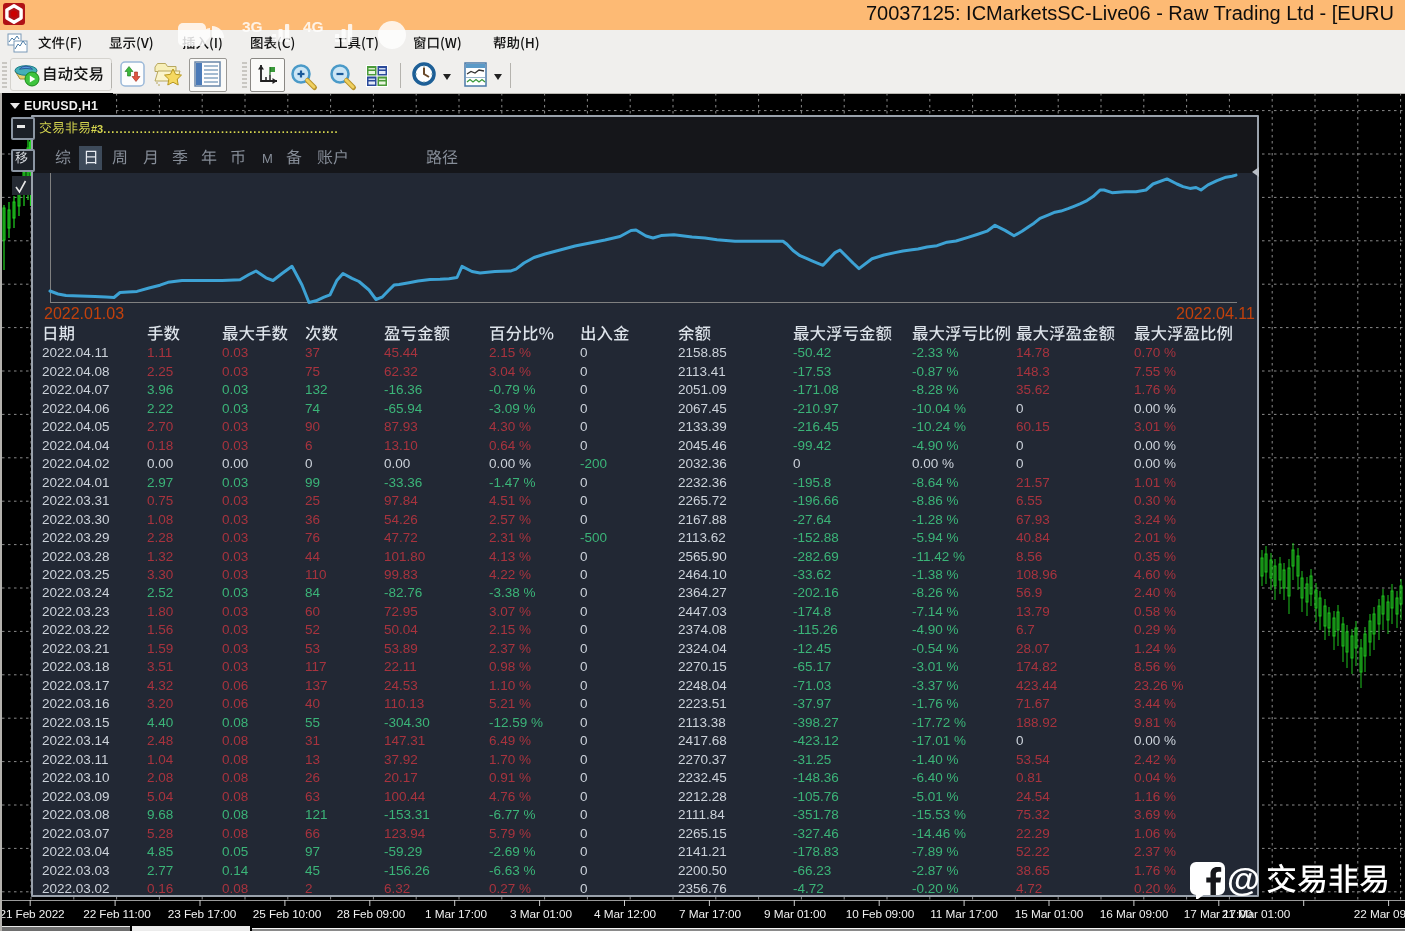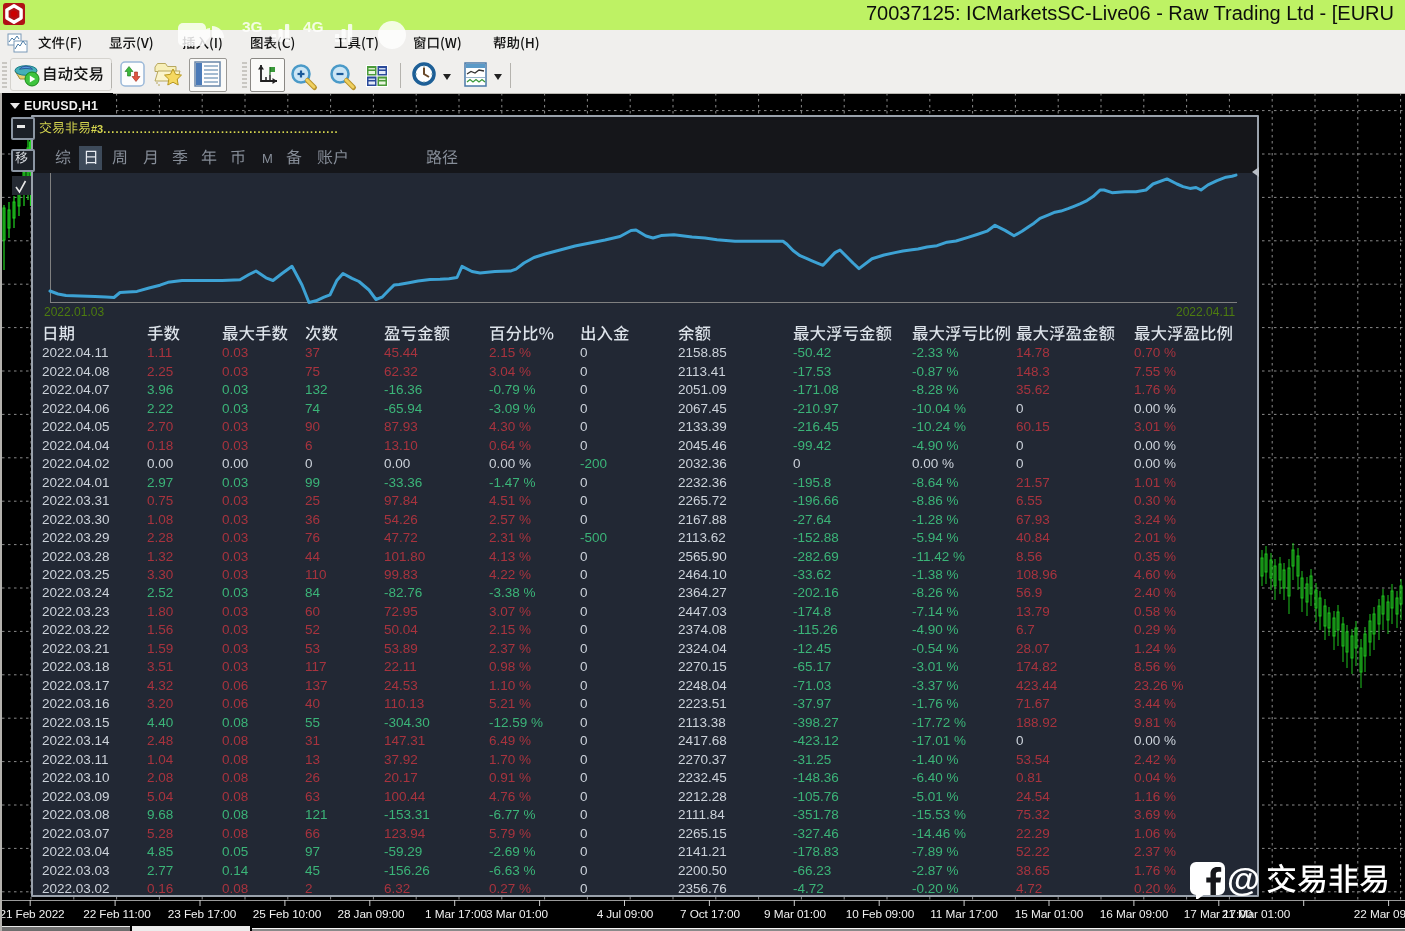--- a/index.html
+++ b/index.html
@@ -1,18 +1,18 @@
 <!DOCTYPE html>
 <html><head><meta charset="utf-8"><style>
 *{margin:0;padding:0}
 body{width:1405px;height:931px;background:#000;overflow:hidden;position:relative;font-family:'Liberation Sans',sans-serif}
 .abs{position:absolute}
 .arr{width:0;height:0;border-left:4.5px solid transparent;border-right:4.5px solid transparent;border-top:6px solid #222}
 .tlab{position:absolute;top:906.5px;width:84px;text-align:center;font-size:11.8px;letter-spacing:-.1px;color:#f0f0f0;white-space:nowrap}
-.dlab{font-size:12px;color:#4d7c0f}
+.dlab{font-size:16px;color:#c2410c}
 .tcol{font-size:13.5px;line-height:18.48px;white-space:nowrap}
 .tcol .w{color:#ccd2da} .tcol .r{color:#a8333e} .tcol .g{color:#3bb478}
 </style></head><body>
 <svg width="0" height="0" style="position:absolute">
     <defs>
       <path id="g0" d="M0.710 -0.628 0.808 -0.601Q0.746 -0.418 0.648 -0.286Q0.549 -0.154 0.411 -0.064Q0.273 0.025 0.090 0.082Q0.084 0.071 0.074 0.054Q0.064 0.037 0.052 0.021Q0.041 0.004 0.031 -0.007Q0.210 -0.055 0.342 -0.136Q0.474 -0.217 0.565 -0.338Q0.656 -0.459 0.710 -0.628ZM0.285 -0.622Q0.340 -0.471 0.434 -0.349Q0.529 -0.226 0.663 -0.140Q0.798 -0.054 0.972 -0.011Q0.962 -0.001 0.950 0.015Q0.937 0.031 0.926 0.047Q0.915 0.063 0.908 0.077Q0.727 0.027 0.591 -0.066Q0.454 -0.159 0.358 -0.292Q0.261 -0.426 0.198 -0.595ZM0.048 -0.671H0.957V-0.579H0.048ZM0.418 -0.823 0.518 -0.853Q0.540 -0.817 0.561 -0.774Q0.583 -0.731 0.592 -0.699L0.487 -0.666Q0.479 -0.697 0.459 -0.741Q0.439 -0.786 0.418 -0.823Z"></path>
       <path id="g1" d="M0.597 -0.832H0.692V0.084H0.597ZM0.425 -0.792 0.516 -0.773Q0.503 -0.705 0.483 -0.637Q0.463 -0.570 0.439 -0.512Q0.414 -0.454 0.386 -0.409Q0.377 -0.416 0.362 -0.425Q0.347 -0.433 0.332 -0.442Q0.316 -0.450 0.304 -0.455Q0.333 -0.496 0.356 -0.550Q0.379 -0.604 0.397 -0.666Q0.414 -0.728 0.425 -0.792ZM0.448 -0.644H0.913V-0.551H0.424ZM0.316 -0.352H0.959V-0.259H0.316ZM0.257 -0.840 0.346 -0.813Q0.315 -0.728 0.272 -0.645Q0.230 -0.561 0.181 -0.487Q0.131 -0.412 0.078 -0.355Q0.074 -0.367 0.065 -0.385Q0.055 -0.403 0.045 -0.422Q0.034 -0.440 0.026 -0.451Q0.072 -0.499 0.115 -0.561Q0.157 -0.624 0.194 -0.695Q0.231 -0.767 0.257 -0.840ZM0.156 -0.575 0.246 -0.664 0.247 -0.663V0.083H0.156Z"></path>
       <path id="g2" d="M0.237 0.199Q0.167 0.085 0.128 -0.040Q0.089 -0.164 0.089 -0.313Q0.089 -0.461 0.128 -0.586Q0.167 -0.711 0.237 -0.825L0.309 -0.793Q0.245 -0.685 0.214 -0.561Q0.184 -0.438 0.184 -0.313Q0.184 -0.187 0.214 -0.064Q0.245 0.059 0.309 0.167Z"></path>
       <path id="g3" d="M0.097 0.000V-0.737H0.533V-0.639H0.213V-0.414H0.486V-0.317H0.213V0.000Z"></path>
       <path id="g4" d="M0.118 0.199 0.046 0.167Q0.110 0.059 0.141 -0.064Q0.172 -0.187 0.172 -0.313Q0.172 -0.438 0.141 -0.561Q0.110 -0.685 0.046 -0.793L0.118 -0.825Q0.189 -0.711 0.228 -0.586Q0.267 -0.461 0.267 -0.313Q0.267 -0.164 0.228 -0.040Q0.189 0.085 0.118 0.199Z"></path>
@@ -224,34 +224,34 @@
     <rect x="1391" y="591" width="2" height="17" fill="none" stroke="#1fc41f" stroke-width="1"></rect>
     <line x1="1397" y1="591" x2="1397" y2="628" stroke="#1fc41f" stroke-width="1"></line>
     <rect x="1396" y="598" width="2" height="16" fill="none" stroke="#1fc41f" stroke-width="1"></rect>
     <line x1="1401" y1="579" x2="1401" y2="620" stroke="#1fc41f" stroke-width="1"></line>
     <rect x="1400" y="586" width="2" height="18" fill="none" stroke="#1fc41f" stroke-width="1"></rect>
   </svg>
 <div class="tlab" style="left:-10px">21 Feb 2022</div>
 <div class="tlab" style="left:75px">22 Feb 11:00</div>
 <div class="tlab" style="left:160px">23 Feb 17:00</div>
 <div class="tlab" style="left:245px">25 Feb 10:00</div>
-<div class="tlab" style="left:329px">28 Jan 09:00</div>
+<div class="tlab" style="left:329px">28 Feb 09:00</div>
 <div class="tlab" style="left:414px">1 Mar 17:00</div>
-<div class="tlab" style="left:475px">3 Mar 01:00</div>
-<div class="tlab" style="left:583px">4 Jul 09:00</div>
-<div class="tlab" style="left:668px">7 Oct 17:00</div>
+<div class="tlab" style="left:499px">3 Mar 01:00</div>
+<div class="tlab" style="left:583px">4 Mar 12:00</div>
+<div class="tlab" style="left:668px">7 Mar 17:00</div>
 <div class="tlab" style="left:753px">9 Mar 01:00</div>
 <div class="tlab" style="left:838px">10 Feb 09:00</div>
 <div class="tlab" style="left:922px">11 Mar 17:00</div>
 <div class="tlab" style="left:1007px">15 Mar 01:00</div>
 <div class="tlab" style="left:1092px">16 Mar 09:00</div>
 <div class="tlab" style="left:1176px">17 Mar 17:00</div>
 <div class="tlab" style="left:1214px">21 Mar 01:00</div>
 <div class="tlab" style="left:1346px">22 Mar 09:00</div>
-<div class="abs" style="left:0;top:0;width:1405px;height:30px;background:#bef264">
+<div class="abs" style="left:0;top:0;width:1405px;height:30px;background:#fdba74">
 <div class="abs" style="left:3px;top:3px;width:22px;height:22px;background:#b01216;border-radius:3px">
 <svg width="22" height="22" viewBox="0 0 22 22">
         <path d="M11 2.8 L18.1 6.9 V15.1 L11 19.2 L3.9 15.1 V6.9 Z" fill="none" stroke="#fff" stroke-width="3.4" stroke-linejoin="round"></path>
         <circle cx="11" cy="11" r="3.2" fill="#cc0000"></circle>
       </svg></div>
 <div class="abs" style="left:866px;top:2px;font-size:20px;color:#0d0d0d;font-family:'Liberation Sans',sans-serif">70037125: ICMarketsSC-Live06 - Raw Trading Ltd - [EURU</div>
 </div>
 <div class="abs" style="left:0;top:30px;width:1405px;height:27px;background:#f0efed;border-bottom:1px solid #d9d7d2"></div>
 <svg style="position:absolute;left:38px;top:36px;overflow:visible" width="44" height="15" fill="#141414">
     <use href="#g0" transform="translate(0.0,11.9) scale(13.5)"></use>

